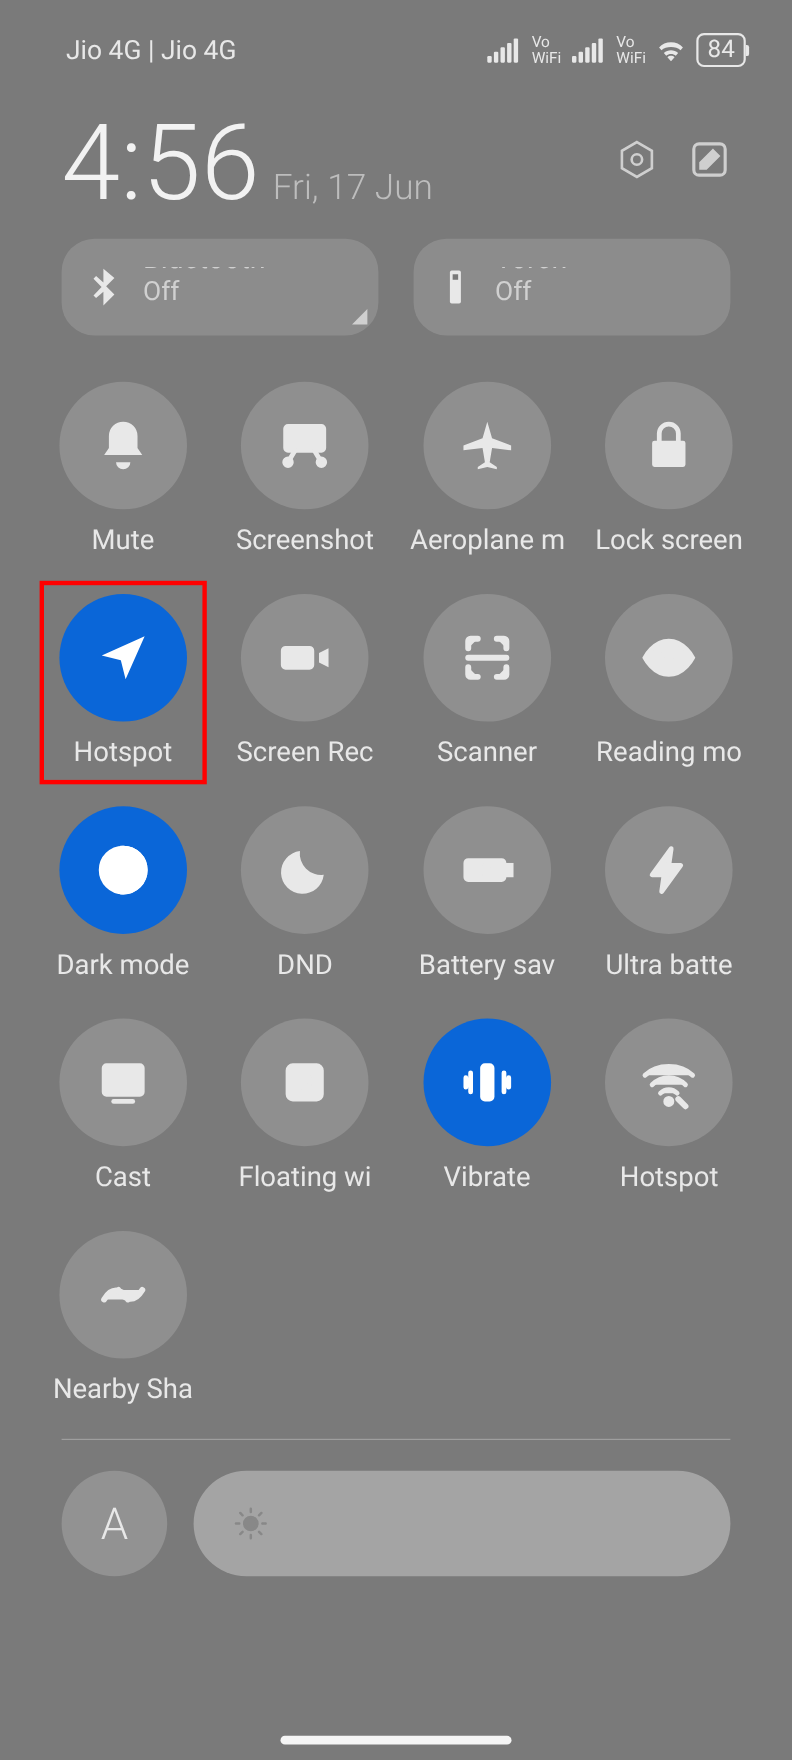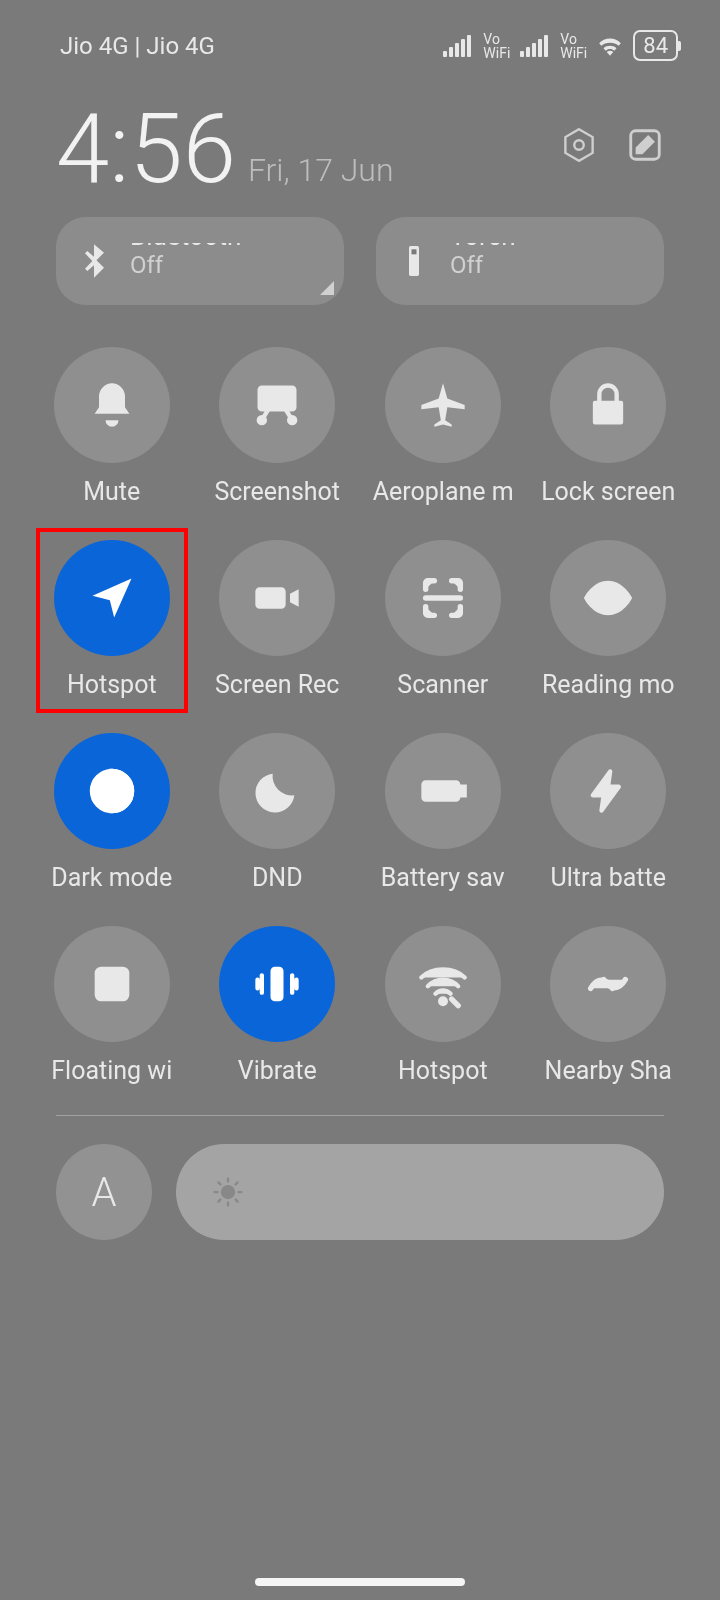--- a/index.html
+++ b/index.html
@@ -374,20 +374,29 @@
 
   <div class="tile">
     <div class="circle">
         <svg viewBox="0 0 24 24" fill="none" stroke="#e8e8e8" stroke-width="2" stroke-linejoin="round">
           <path d="M13 3L5 14h5l-1 7 8-11h-5z"></path>
         </svg>
       </div>
     <span class="tile-label">Ultra batte</span>
   </div>
 
+  <div class="tile">
+    <div class="circle">
+        <svg viewBox="0 0 24 24" fill="none" stroke="#e8e8e8" stroke-width="2">
+          <rect x="4" y="5" width="16" height="12" rx="1"></rect>
+          <path d="M8 20h8" stroke-linecap="round"></path>
+        </svg>
+      </div>
+    <span class="tile-label">Cast</span>
+  </div>
 
   <div class="tile">
     <div class="circle">
         <svg viewBox="0 0 24 24" fill="none" stroke="#e8e8e8" stroke-width="2">
           <rect x="5" y="5" width="14" height="14" rx="2"></rect>
           <path d="M10 14l4-4m0 0h-3m3 0v3" stroke-linecap="round"></path>
         </svg>
       </div>
     <span class="tile-label">Floating wi</span>
   </div>

